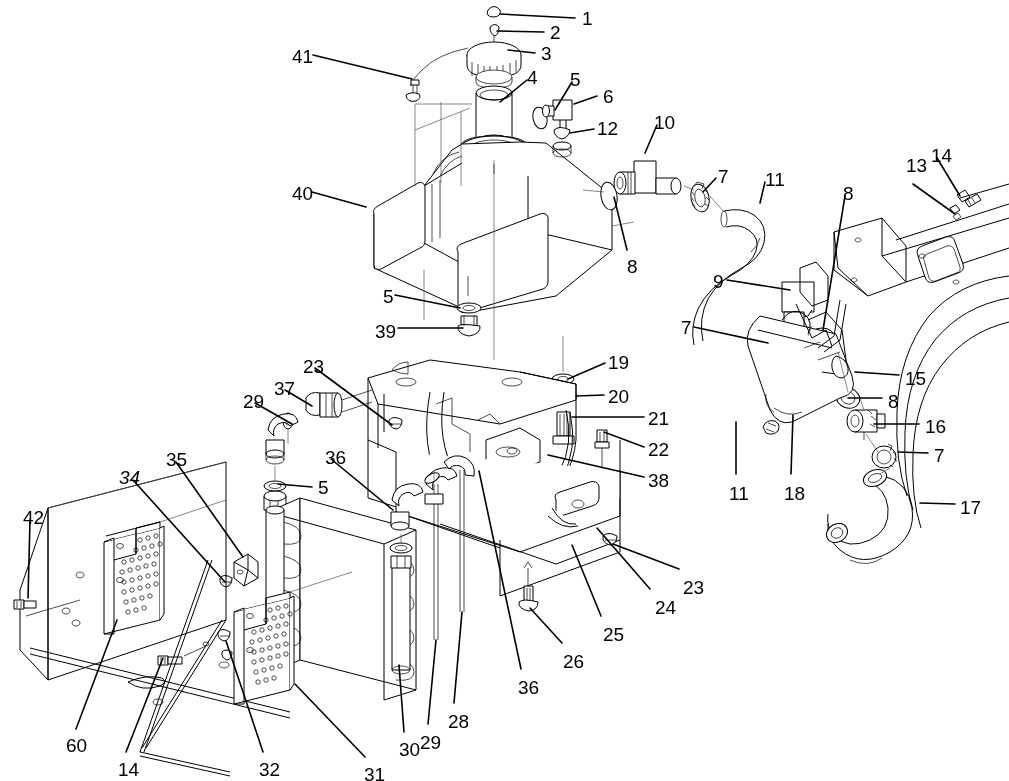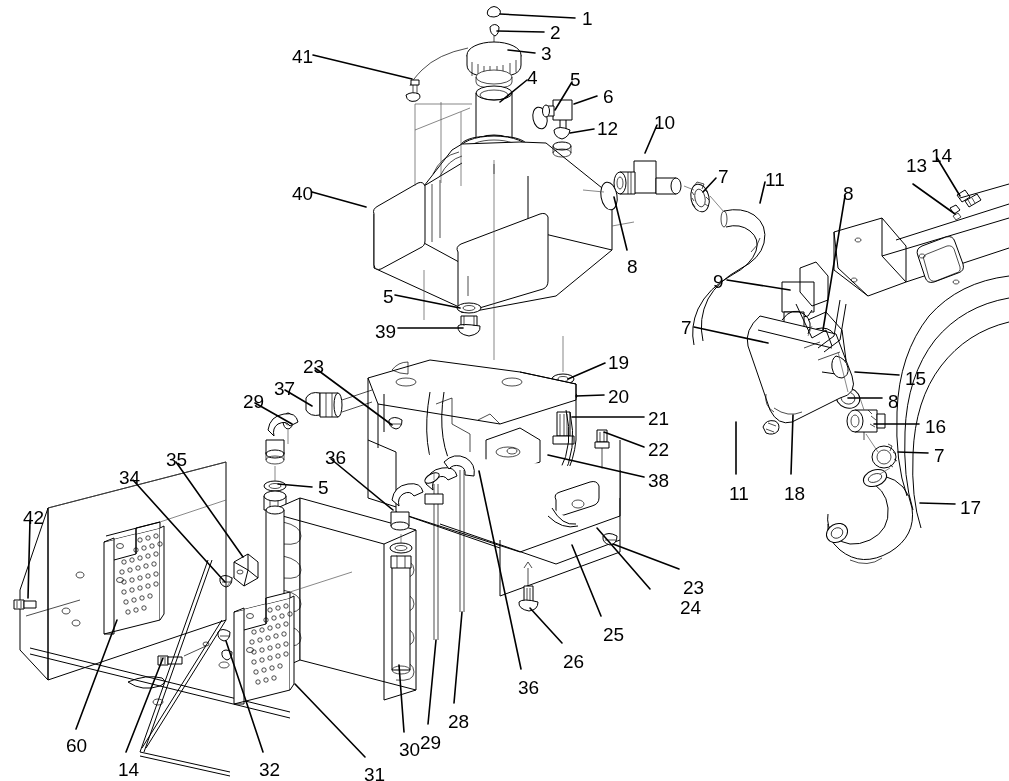--- a/index.html
+++ b/index.html
@@ -609,29 +609,29 @@
       <div class="lbl" style="left: 608px; top: 387px;">20</div>
       <div class="lbl" style="left: 648px; top: 409px;">21</div>
       <div class="lbl" style="left: 648px; top: 440px;">22</div>
       <div class="lbl" style="left: 648px; top: 471px;">38</div>
       <div class="lbl" style="left: 303px; top: 357px;">23</div>
       <div class="lbl" style="left: 274px; top: 379px;">37</div>
       <div class="lbl" style="left: 243px; top: 392px;">29</div>
       <div class="lbl" style="left: 325px; top: 448px;">36</div>
       <div class="lbl" style="left: 318px; top: 478px;">5</div>
       <div class="lbl" style="left: 166px; top: 450px;">35</div>
-      <div class="lbl" style="left: 119px; top: 468px;">34</div>
+      <div class="lbl" style="left: 119px; top: 468px; font-style: italic;">34</div>
       <div class="lbl" style="left: 23px; top: 508px;">42</div>
       <div class="lbl" style="left: 66px; top: 736px;">60</div>
       <div class="lbl" style="left: 118px; top: 760px;">14</div>
       <div class="lbl" style="left: 259px; top: 760px;">32</div>
       <div class="lbl" style="left: 364px; top: 765px;">31</div>
       <div class="lbl" style="left: 399px; top: 740px;">30</div>
       <div class="lbl" style="left: 420px; top: 733px;">29</div>
       <div class="lbl" style="left: 448px; top: 712px;">28</div>
       <div class="lbl" style="left: 518px; top: 678px;">36</div>
       <div class="lbl" style="left: 563px; top: 652px;">26</div>
       <div class="lbl" style="left: 603px; top: 625px;">25</div>
-      <div class="lbl" style="left: 680px; top: 598px;">24</div>
+      <div class="lbl" style="left: 655px; top: 598px;">24</div>
       <div class="lbl" style="left: 683px; top: 578px;">23</div>
     </div>
 
 </div>
 
 </body></html>

